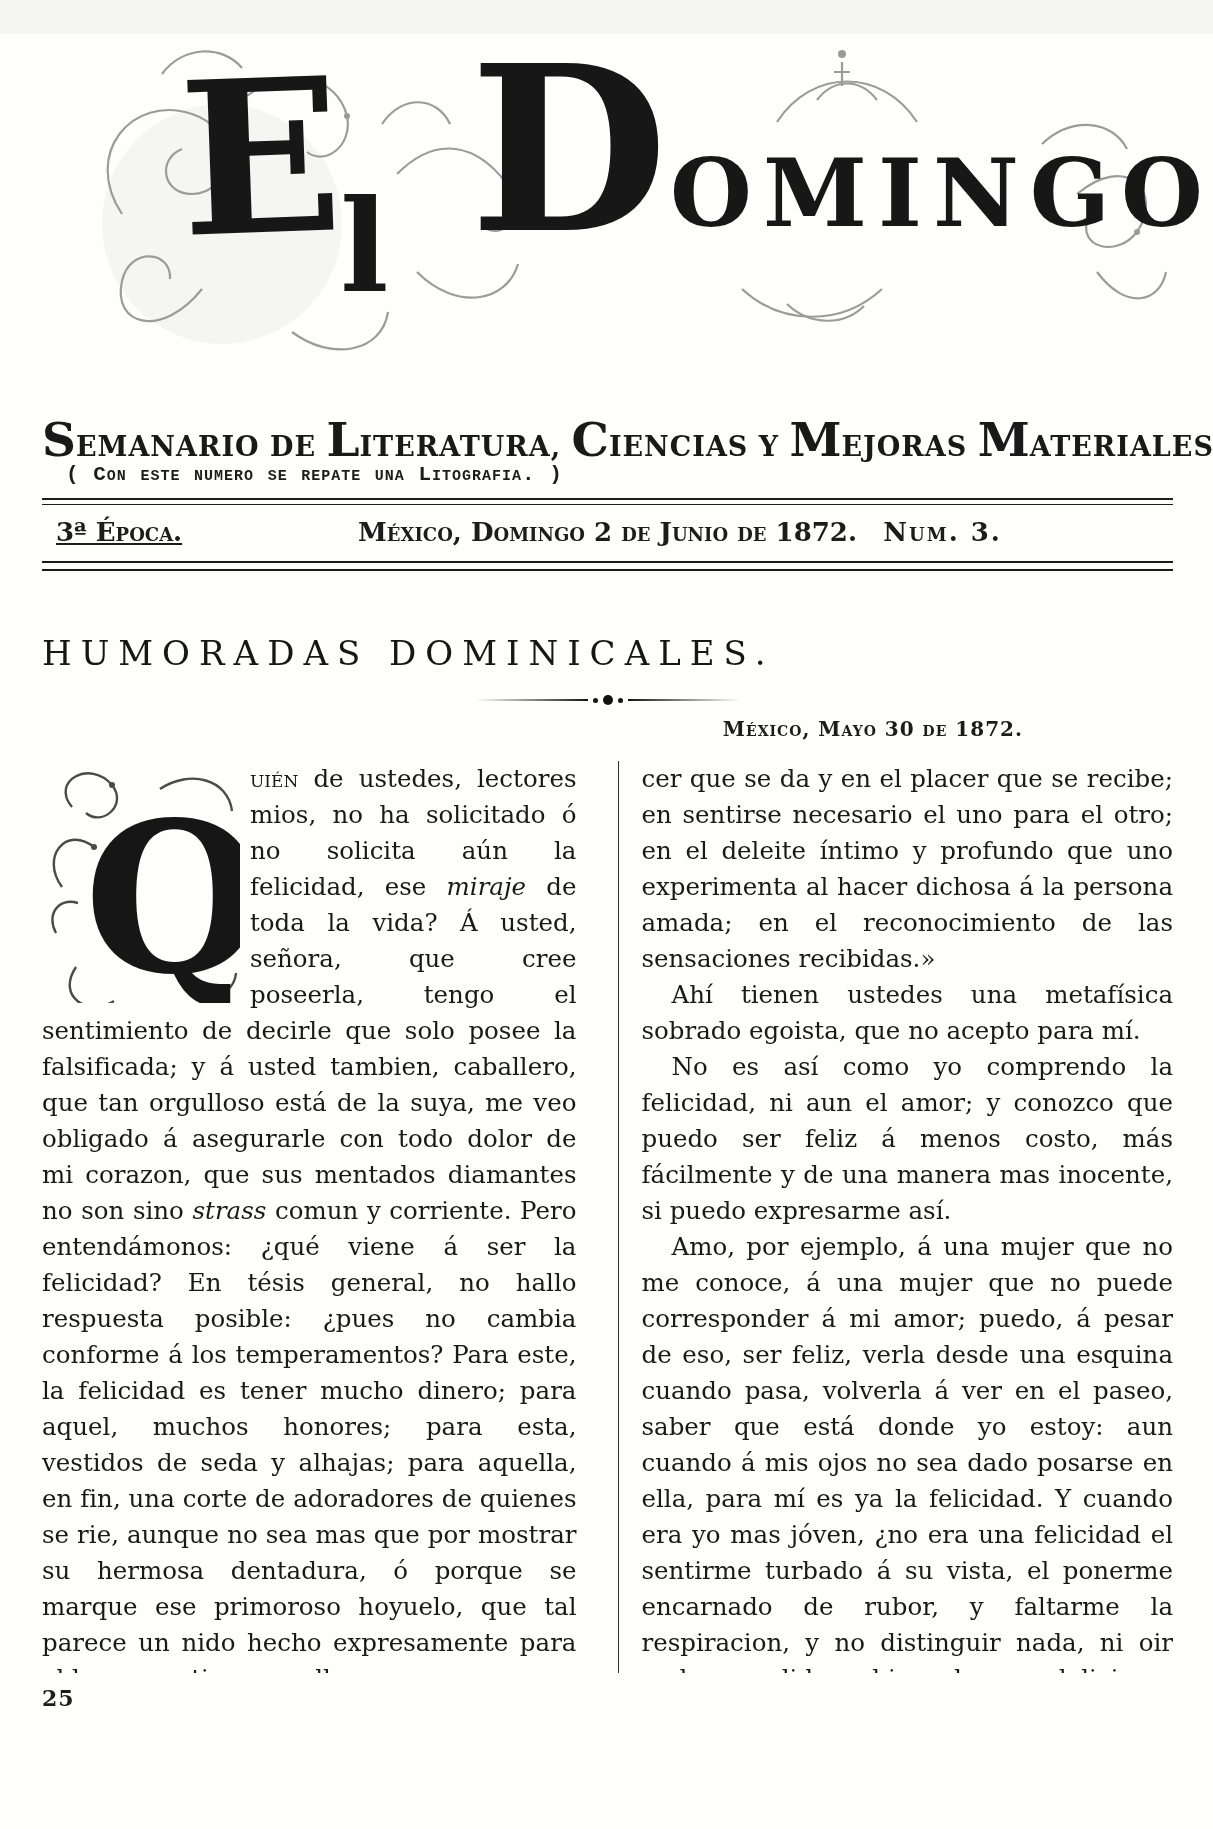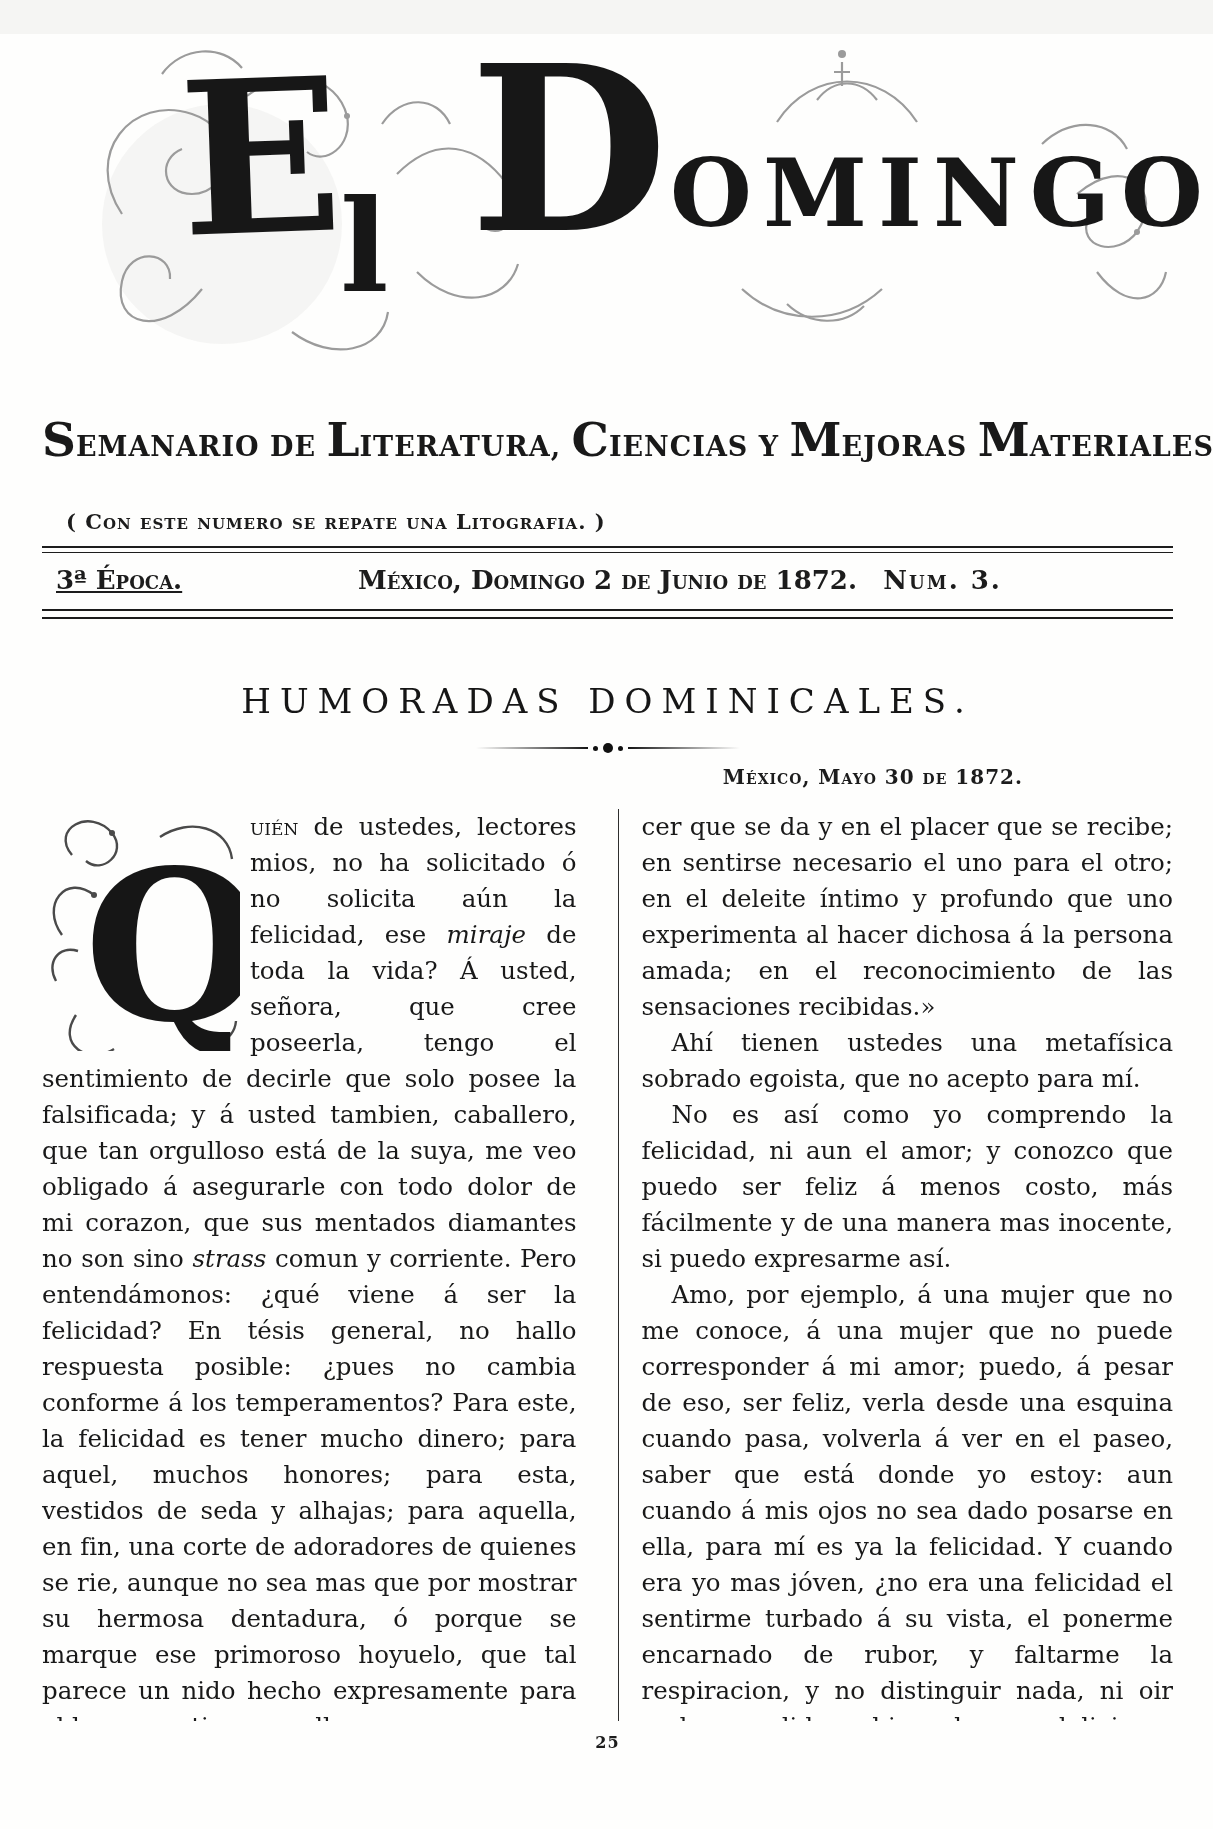--- a/index.html
+++ b/index.html
@@ -19,47 +19,47 @@
   .mh-word{position:absolute;font-weight:bold;color:#171717;line-height:1;}
   .mh-e{left:138px;top:18px;font-size:212px;transform:rotate(-2deg);}
   .mh-l{left:298px;top:148px;font-size:128px;}
   .mh-d{left:428px;top:2px;font-size:228px;}
   .mh-rest{left:628px;top:112px;font-size:94px;letter-spacing:11px;}
   
   .subtitle{margin-top:64px;text-align:center;font-weight:bold;color:#191919;white-space:nowrap;}
   .sub-init{font-size:47px;line-height:1;}
   .sub-sm{font-size:27px;text-transform:uppercase;letter-spacing:1px;}
   
-  .notice{margin-top:46px;font-variant:small-caps;font-weight:bold;font-size:21px;letter-spacing:1px;padding-left:24px;}
+  .notice{font-variant:small-caps;font-weight:bold;font-size:21px;letter-spacing:1px;padding-left:24px;font-family:Liberation Mono, monospace;}
   .rule-a{margin-top:12px;height:4px;border-top:2px solid #1d1d1d;border-bottom:1.5px solid #1d1d1d;}
   .dateline{display:flex;align-items:baseline;padding:12px 14px 14px 14px;font-variant:small-caps;font-weight:bold;font-size:26px;}
   .dl-epoch{width:25%;text-decoration:underline;}
   .dl-date{width:50%;text-align:center;}
   .dl-num{width:25%;text-align:left;letter-spacing:2px;}
   .rule-b{height:6px;border-top:2px solid #1b1b1b;border-bottom:2px solid #1b1b1b;}
   
-  .art-title{margin-top:62px;text-align:center;font-size:34px;letter-spacing:9px;color:#161616;}
+  .art-title{margin-top:62px;text-align:left;font-size:34px;letter-spacing:9px;color:#161616;}
   .divider{margin-top:22px;display:flex;align-items:center;justify-content:center;gap:5px;}
   .divider .ln-l{width:112px;height:2px;background:linear-gradient(to right,rgba(20,20,20,0),#141414);}
   .divider .ln-r{width:112px;height:2px;background:linear-gradient(to left,rgba(20,20,20,0),#141414);}
   .divider .d-sm{width:5px;height:5px;border-radius:50%;background:#111;}
   .divider .d-lg{width:10px;height:10px;border-radius:50%;background:#111;}
   .art-date{margin-top:12px;text-align:right;padding-right:150px;font-variant:small-caps;font-weight:bold;font-size:20px;letter-spacing:1px;}
   
   .columns{margin-top:20px;display:flex;height:912px;overflow:hidden;}
   .col{box-sizing:border-box;width:50%;font-size:24.5px;line-height:36px;text-align:justify;color:#191919;}
   .col-left{padding-right:20px;}
   .col-right{border-left:1.5px solid #2e2e2e;padding-left:22px;margin-left:22px;}
   .col p{margin:0;}
   .col p.ind{text-indent:30px;}
   .lead-sc{font-variant:small-caps;}
   .dropcap-block{float:left;width:198px;height:238px;margin:4px 10px 2px 0;}
   .dropcap-block svg{width:100%;height:100%;}
   
-  .pageno{margin-top:12px;text-align:center;font-size:16px;font-weight:bold;letter-spacing:1px;}
+  .pageno{margin-top:12px;text-align:left;font-size:22px;font-weight:bold;letter-spacing:1px;}
 </style>
 </head>
 <body>
 
 <div class="page">
 
   <div class="masthead">
     <svg class="flourish" viewBox="0 0 1131 318">
       <g fill="none" stroke="#8a8a8a" stroke-width="2.2" opacity="0.85">
         <ellipse cx="180" cy="190" rx="120" ry="120" fill="#e9e9e7" stroke="none" opacity="0.5"></ellipse>

